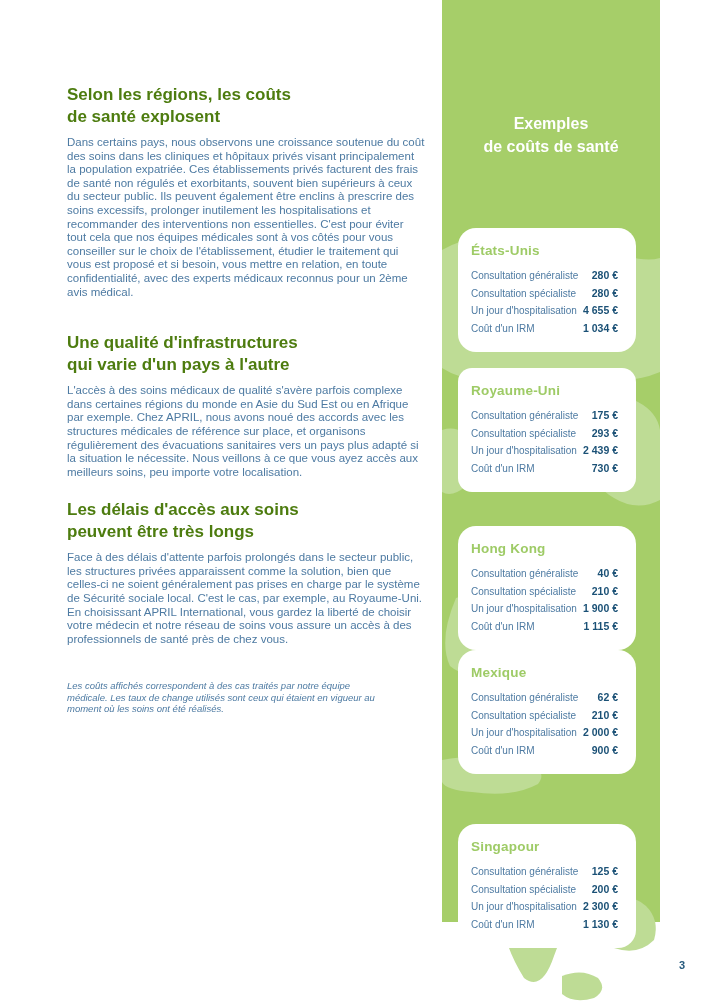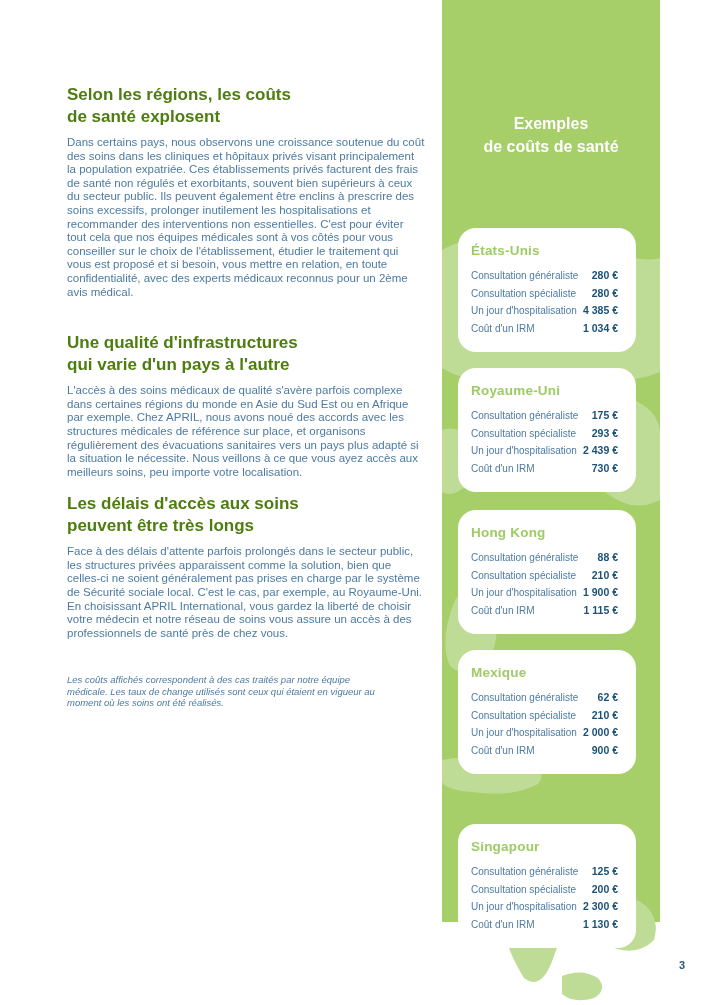--- a/index.html
+++ b/index.html
@@ -17,21 +17,21 @@
     font-size:32px; line-height:43px; font-weight:700;
     color:#98c765; white-space:pre-line; letter-spacing:.2px;
   }
   .section h2 {
     margin:0 0 8px 0;
     font-size:17px; line-height:22px; font-weight:700;
     color:#4d7c0f; white-space:pre-line;
   }
   .section p { margin:0; font-size:11.5px; line-height:13.6px; color:#4d7aa2; }
   .s2 { margin-top:33px; }
-  .s3 { margin-top:14px; }
+  .s3 { margin-top:20px; }
   .footnote {
     margin:34px 0 0 0; width:324px;
     font-style:italic; font-size:9.5px; line-height:11.5px; color:#4d7aa2;
   }
 
   
   .panel { position:absolute; left:442px; top:0; width:218px; height:922px; background:#a6ce69; }
   .map { position:absolute; left:0; top:0; }
   .panel-title {
     position:absolute; top:112px; left:0; right:0; z-index:2;
@@ -43,21 +43,21 @@
     background:#ffffff; border-radius:18px;
     padding:15px 18px 12px 13px; box-sizing:border-box;
   }
   .card .country {
     margin:0 0 9px 0; font-size:13.5px; font-weight:700;
     color:#9ecb66; letter-spacing:.2px;
   }
   .row { display:flex; justify-content:space-between; align-items:baseline; line-height:16.5px; }
   .row .lbl { font-size:10px; color:#4d7aa2; }
   .row .val { font-size:10.5px; font-weight:700; color:#1b5176; white-space:nowrap; }
-  .c1 { top:228px; } .c2 { top:368px; } .c3 { top:510px; } .c4 { top:650px; } .c5 { top:792px;margin-top:32px; }
+  .c1 { top:228px; } .c2 { top:368px;border-radius:14px; } .c3 { top:526px; } .c4 { top:650px; } .c5 { top:792px;margin-top:32px; }
 
   .page-number {
     position:absolute; left:679px; top:959px;
     font-size:11px; font-weight:700; color:#265a7d;
   }
 </style>
 </head>
 <body>
 
 <div class="page">
@@ -107,21 +107,21 @@
       <div class="row">
         <span class="lbl">Consultation généraliste</span>
         <span class="val">280 €</span>
       </div>
       <div class="row">
         <span class="lbl">Consultation spécialiste</span>
         <span class="val">280 €</span>
       </div>
       <div class="row">
         <span class="lbl">Un jour d'hospitalisation</span>
-        <span class="val">4 385 €</span>
+        <span class="val">4 655 €</span>
       </div>
       <div class="row">
         <span class="lbl">Coût d'un IRM</span>
         <span class="val">1 034 €</span>
       </div>
     </div>
 
     <div class="card c2">
       <h3 class="country">Royaume-Uni</h3>
       <div class="row">
@@ -139,21 +139,21 @@
       <div class="row">
         <span class="lbl">Coût d'un IRM</span>
         <span class="val">730 €</span>
       </div>
     </div>
 
     <div class="card c3">
       <h3 class="country">Hong Kong</h3>
       <div class="row">
         <span class="lbl">Consultation généraliste</span>
-        <span class="val">88 €</span>
+        <span class="val">40 €</span>
       </div>
       <div class="row">
         <span class="lbl">Consultation spécialiste</span>
         <span class="val">210 €</span>
       </div>
       <div class="row">
         <span class="lbl">Un jour d'hospitalisation</span>
         <span class="val">1 900 €</span>
       </div>
       <div class="row">

